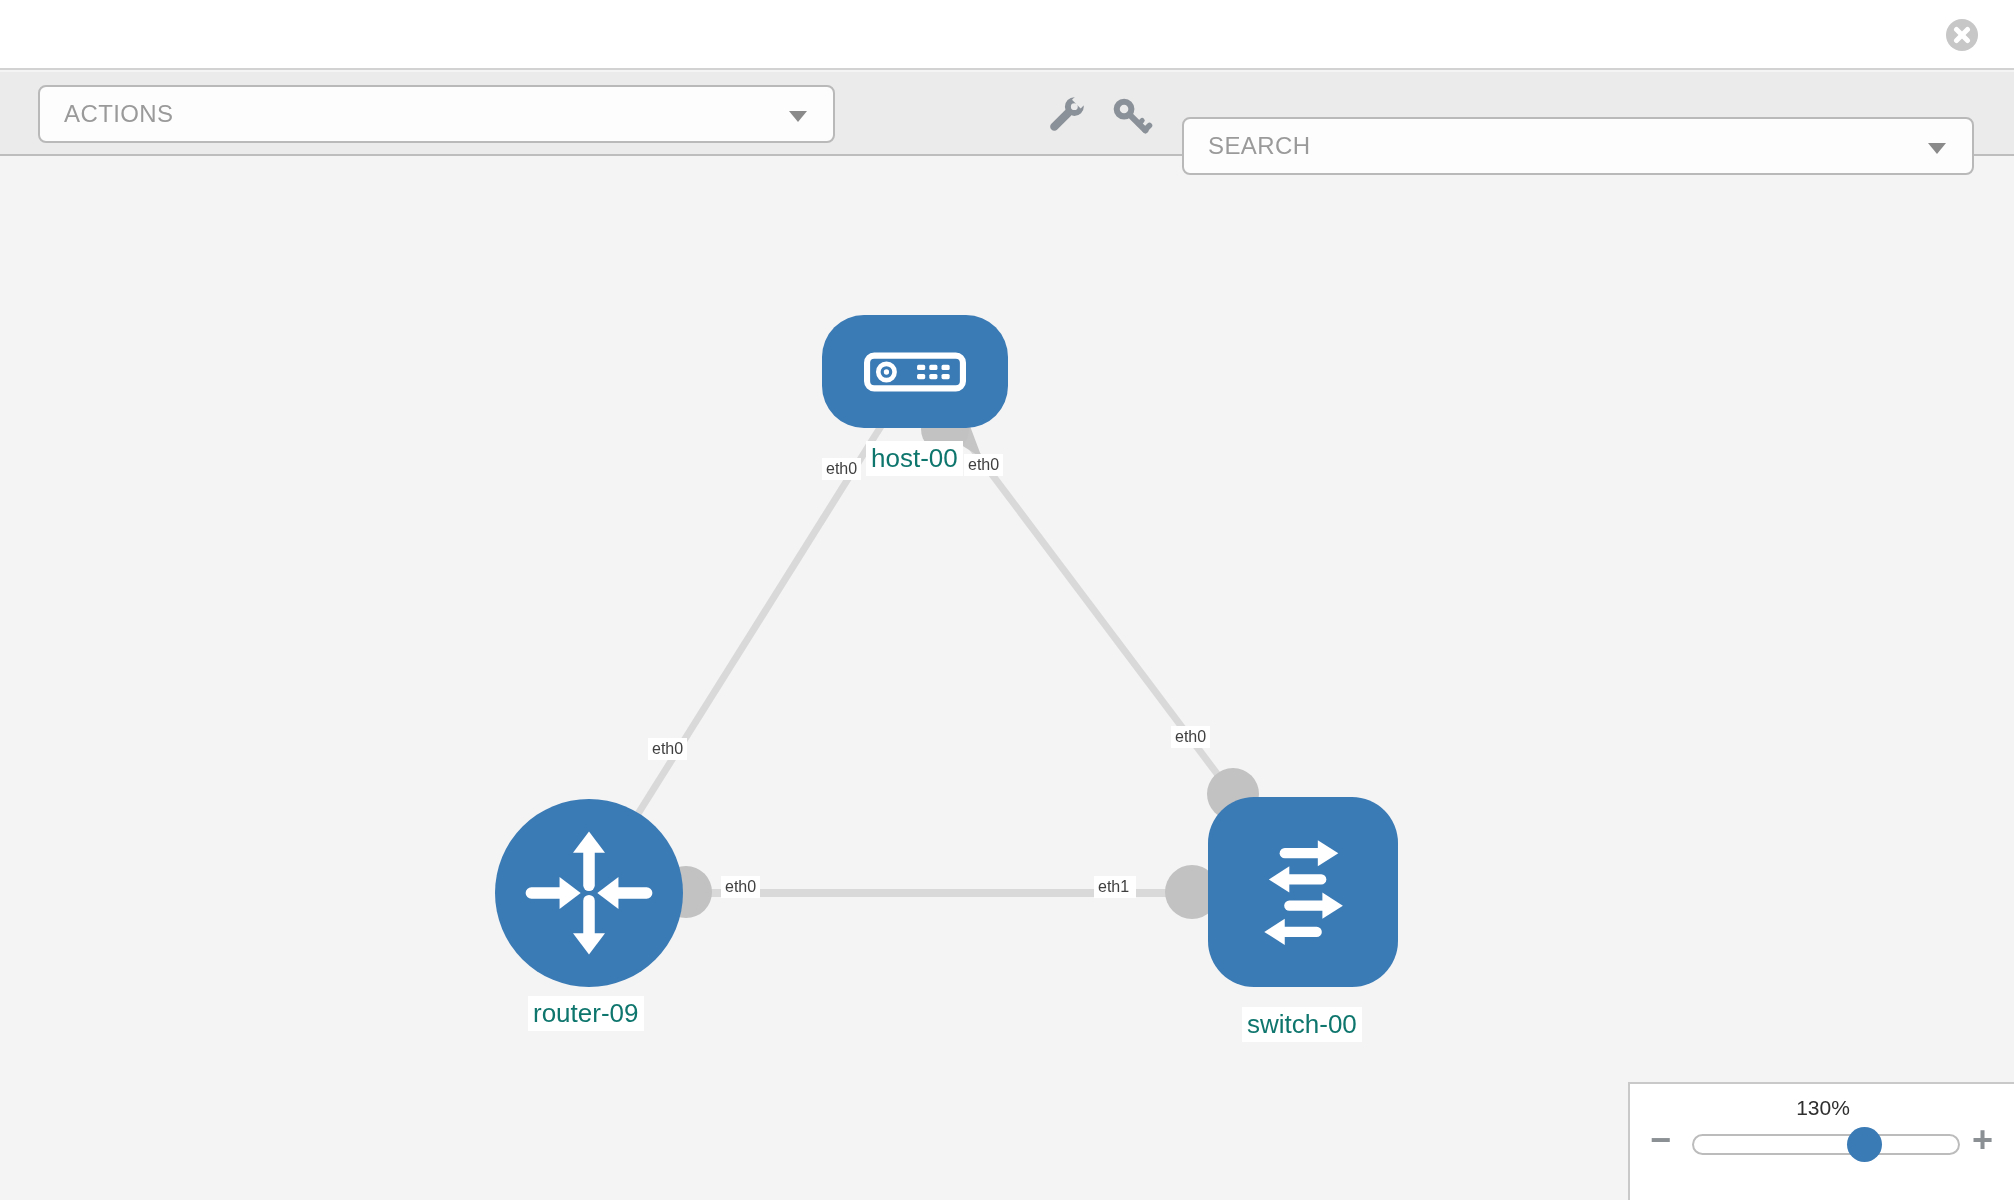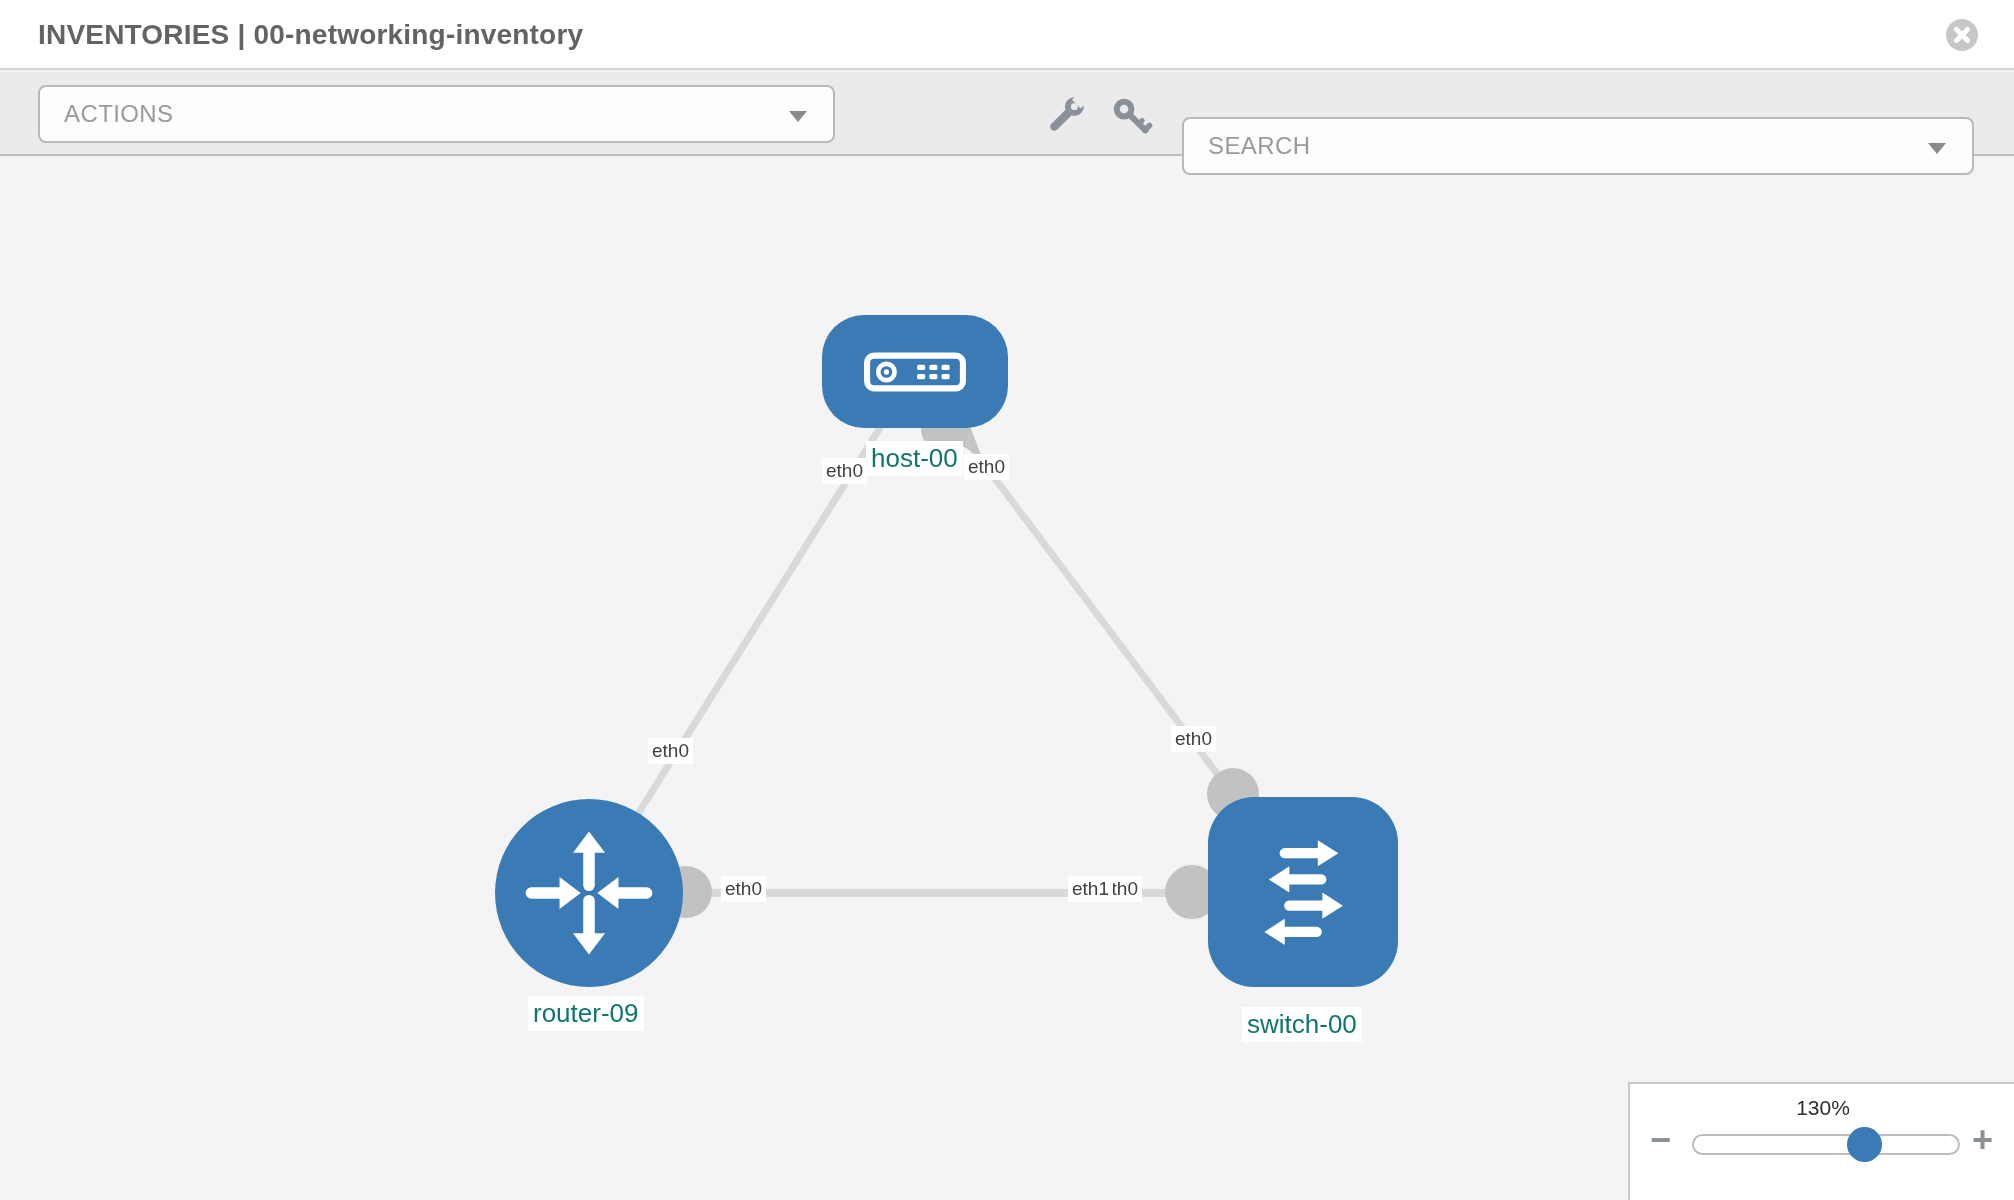--- a/index.html
+++ b/index.html
@@ -60,21 +60,21 @@
   .node-host   { left: 822px;  top: 315px; width: 186px; height: 113px; border-radius: 42px; }
   .node-router { left: 495px;  top: 799px; width: 188px; height: 188px; border-radius: 50%; }
   .node-switch { left: 1208px; top: 797px; width: 190px; height: 190px; border-radius: 46px; }
 
   .node-label {
     position: absolute; z-index: 3; background: #ffffff; color: #0f766e;
     font-size: 26px; padding: 2px 5px; white-space: nowrap;
   }
   .if-label {
     position: absolute; z-index: 3; background: #ffffff; color: #3f3f3f;
-    font-size: 19px; padding: 2px 4px; white-space: nowrap;
+    font-size: 16px; padding: 2px 4px; white-space: nowrap;
   }
   .if-label.over { z-index: 4; }
 
   
   .zoom-panel {
     position: absolute; left: 1628px; top: 1082px; width: 400px; height: 130px;
     background: #ffffff; border: 2px solid #c9c9c9; z-index: 12;
   }
   .zoom-percent {
     position: absolute; left: 0; top: 12px; width: 386px; text-align: center;
@@ -165,24 +165,23 @@
   <div class="node-label" style="left:866px; top:441px;">host-00</div>
   <div class="node-label" style="left:528px; top:996px;">router-09</div>
   <div class="node-label" style="left:1242px; top:996px;margin-top:11px;">switch-00</div>
 
   <div class="if-label" style="left:822px; top:458px;">eth0</div>
   <div class="if-label" style="left:964px; top:454px;">eth0</div>
   <div class="if-label" style="left:648px; top:738px;">eth0</div>
   <div class="if-label" style="left:1171px; top:726px;">eth0</div>
   <div class="if-label" style="left:721px; top:876px;">eth0</div>
   <div class="if-label" style="left:1097px; top:876px;">eth0</div>
-  <div class="if-label over" style="left:1068px; top:876px;">eth1</div>
+  <div class="if-label over" style="left:1094px; top:876px;">eth1</div>
 
   <div class="header">
-    <div class="title">INVENTORIES | 00-networking-inventory</div>
     <div class="close-btn">
       <svg width="18" height="18" viewBox="0 0 18 18">
         <g stroke="#ffffff" stroke-width="5" stroke-linecap="round">
           <line x1="3.5" y1="3.5" x2="14.5" y2="14.5"></line>
           <line x1="14.5" y1="3.5" x2="3.5" y2="14.5"></line>
         </g>
       </svg>
     </div>
   </div>
 

